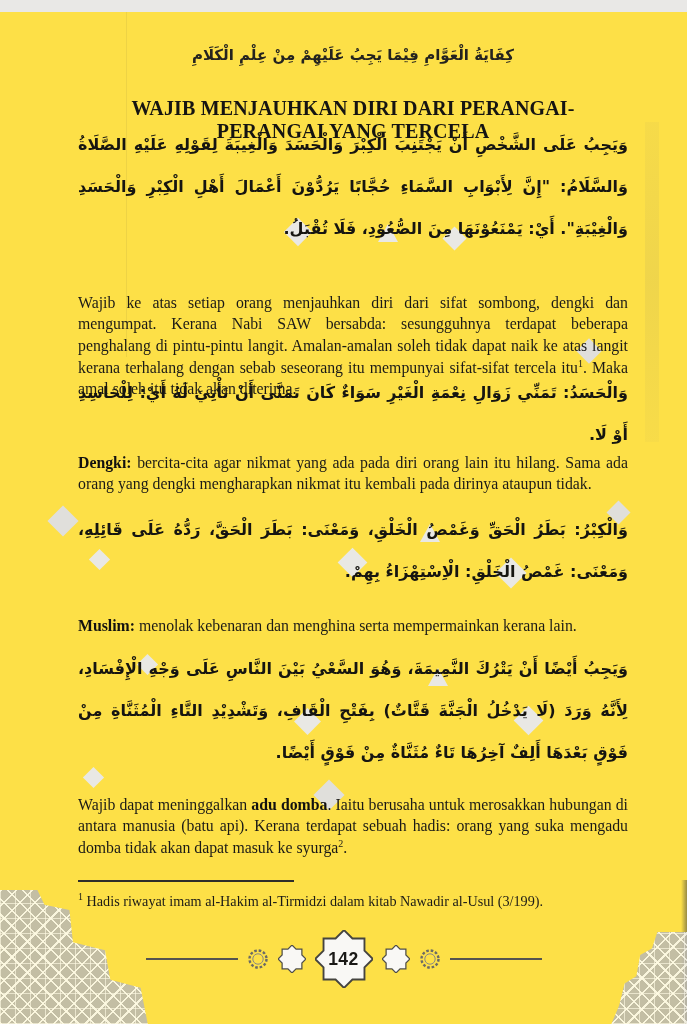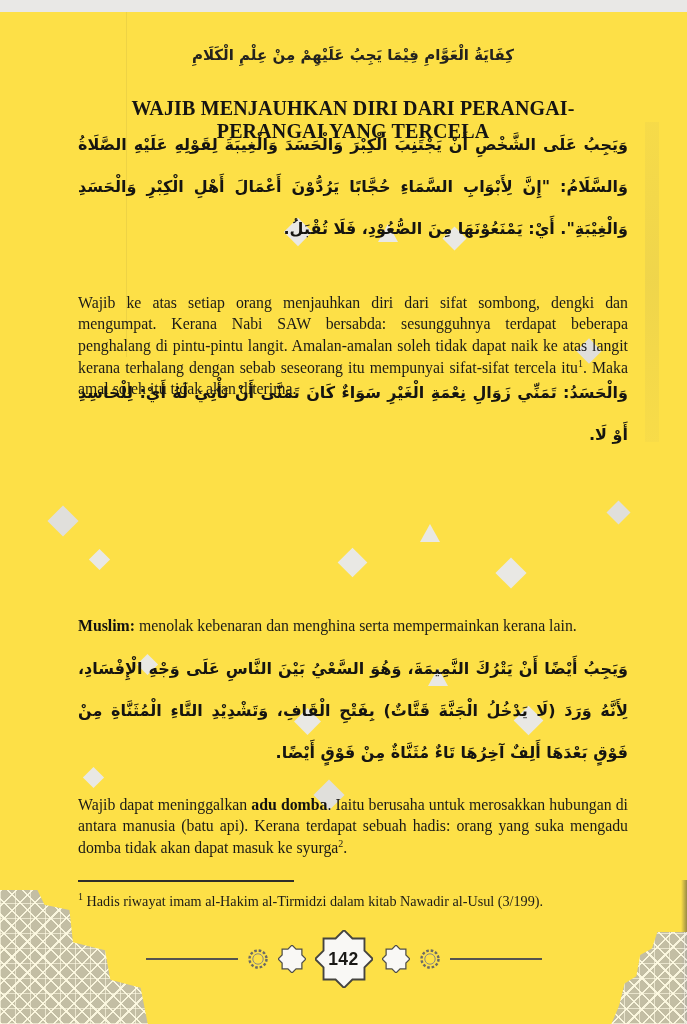--- a/index.html
+++ b/index.html
@@ -105,21 +105,23 @@
   <div class="abs running-head" dir="rtl">كِفَايَةُ الْعَوَّامِ فِيْمَا يَجِبُ عَلَيْهِمْ مِنْ عِلْمِ الْكَلَامِ</div>
 
   <div class="abs heading">WAJIB MENJAUHKAN DIRI DARI PERANGAI-PERANGAI YANG TERCELA</div>
 
   <div class="abs ar ar-1" dir="rtl">وَيَجِبُ عَلَى الشَّخْصِ أَنْ يَجْتَنِبَ الْكِبْرَ وَالْحَسَدَ وَالْغِيبَةَ لِقَوْلِهِ عَلَيْهِ الصَّلَاةُ وَالسَّلَامُ: "إِنَّ لِأَبْوَابِ السَّمَاءِ حُجَّابًا يَرُدُّوْنَ أَعْمَالَ أَهْلِ الْكِبْرِ وَالْحَسَدِ وَالْغِيْبَةِ". أَيْ: يَمْنَعُوْنَهَا مِنَ الصُّعُوْدِ، فَلَا تُقْبَلُ.</div>
 
   <p class="abs para para-1"><span>Wajib ke atas setiap orang menjauhkan diri dari sifat sombong, dengki dan mengumpat. Kerana Nabi SAW bersabda: sesungguhnya terdapat beberapa penghalang di pintu-pintu langit. Amalan-amalan soleh tidak dapat naik ke atas langit kerana terhalang dengan sebab seseorang itu mempunyai sifat-sifat tercela itu</span><sup>1</sup><span>. Maka amal soleh itu tidak akan diterima.</span></p>
 
   <div class="abs ar ar-hasad" dir="rtl">وَالْحَسَدُ: تَمَنِّي زَوَالِ نِعْمَةِ الْغَيْرِ سَوَاءٌ كَانَ تَمَنَّى أَنْ تَأْتِيَ لَهُ أَيْ: لِلْحَاسِدِ أَوْ لَا.</div>
 
+  <p class="abs para para-dengki"><b>Dengki:</b><span> bercita-cita agar nikmat yang ada pada diri orang lain itu hilang. Sama ada orang yang dengki mengharapkan nikmat itu kembali pada dirinya ataupun tidak.</span></p>
 
+  <div class="abs ar ar-kibr" dir="rtl">وَالْكِبْرُ: بَطَرُ الْحَقِّ وَغَمْصُ الْخَلْقِ، وَمَعْنَى: بَطَرَ الْحَقَّ، رَدُّهُ عَلَى قَائِلِهِ، وَمَعْنَى: غَمْصُ الْخَلْقِ: الْاِسْتِهْزَاءُ بِهِمْ.</div>
 
   <p class="abs para para-sombong"><b>Muslim:</b><span> menolak kebenaran dan menghina serta mempermainkan kerana lain.</span></p>
 
   <div class="abs ar ar-namimah" dir="rtl">وَيَجِبُ أَيْضًا أَنْ يَتْرُكَ النَّمِيمَةَ، وَهُوَ السَّعْيُ بَيْنَ النَّاسِ عَلَى وَجْهِ الْإِفْسَادِ، لِأَنَّهُ وَرَدَ (لَا يَدْخُلُ الْجَنَّةَ قَتَّاتٌ) بِفَتْحِ الْقَافِ، وَتَشْدِيْدِ التَّاءِ الْمُثَنَّاةِ مِنْ فَوْقٍ بَعْدَهَا أَلِفٌ آخِرُهَا تَاءٌ مُثَنَّاةٌ مِنْ فَوْقٍ أَيْضًا.</div>
 
   <p class="abs para para-adu"><span>Wajib dapat meninggalkan </span><b>adu domba</b><span>. Iaitu berusaha untuk merosakkan hubungan di antara manusia (batu api). Kerana terdapat sebuah hadis: orang yang suka mengadu domba tidak akan dapat masuk ke syurga</span><sup>2</sup><span>.</span></p>
 
   <div class="fn-rule"></div>
   <div class="abs footnotes">
     <div><sup>1</sup><span> Hadis riwayat imam al-Hakim al-Tirmidzi dalam kitab Nawadir al-Usul (3/199).</span></div>

